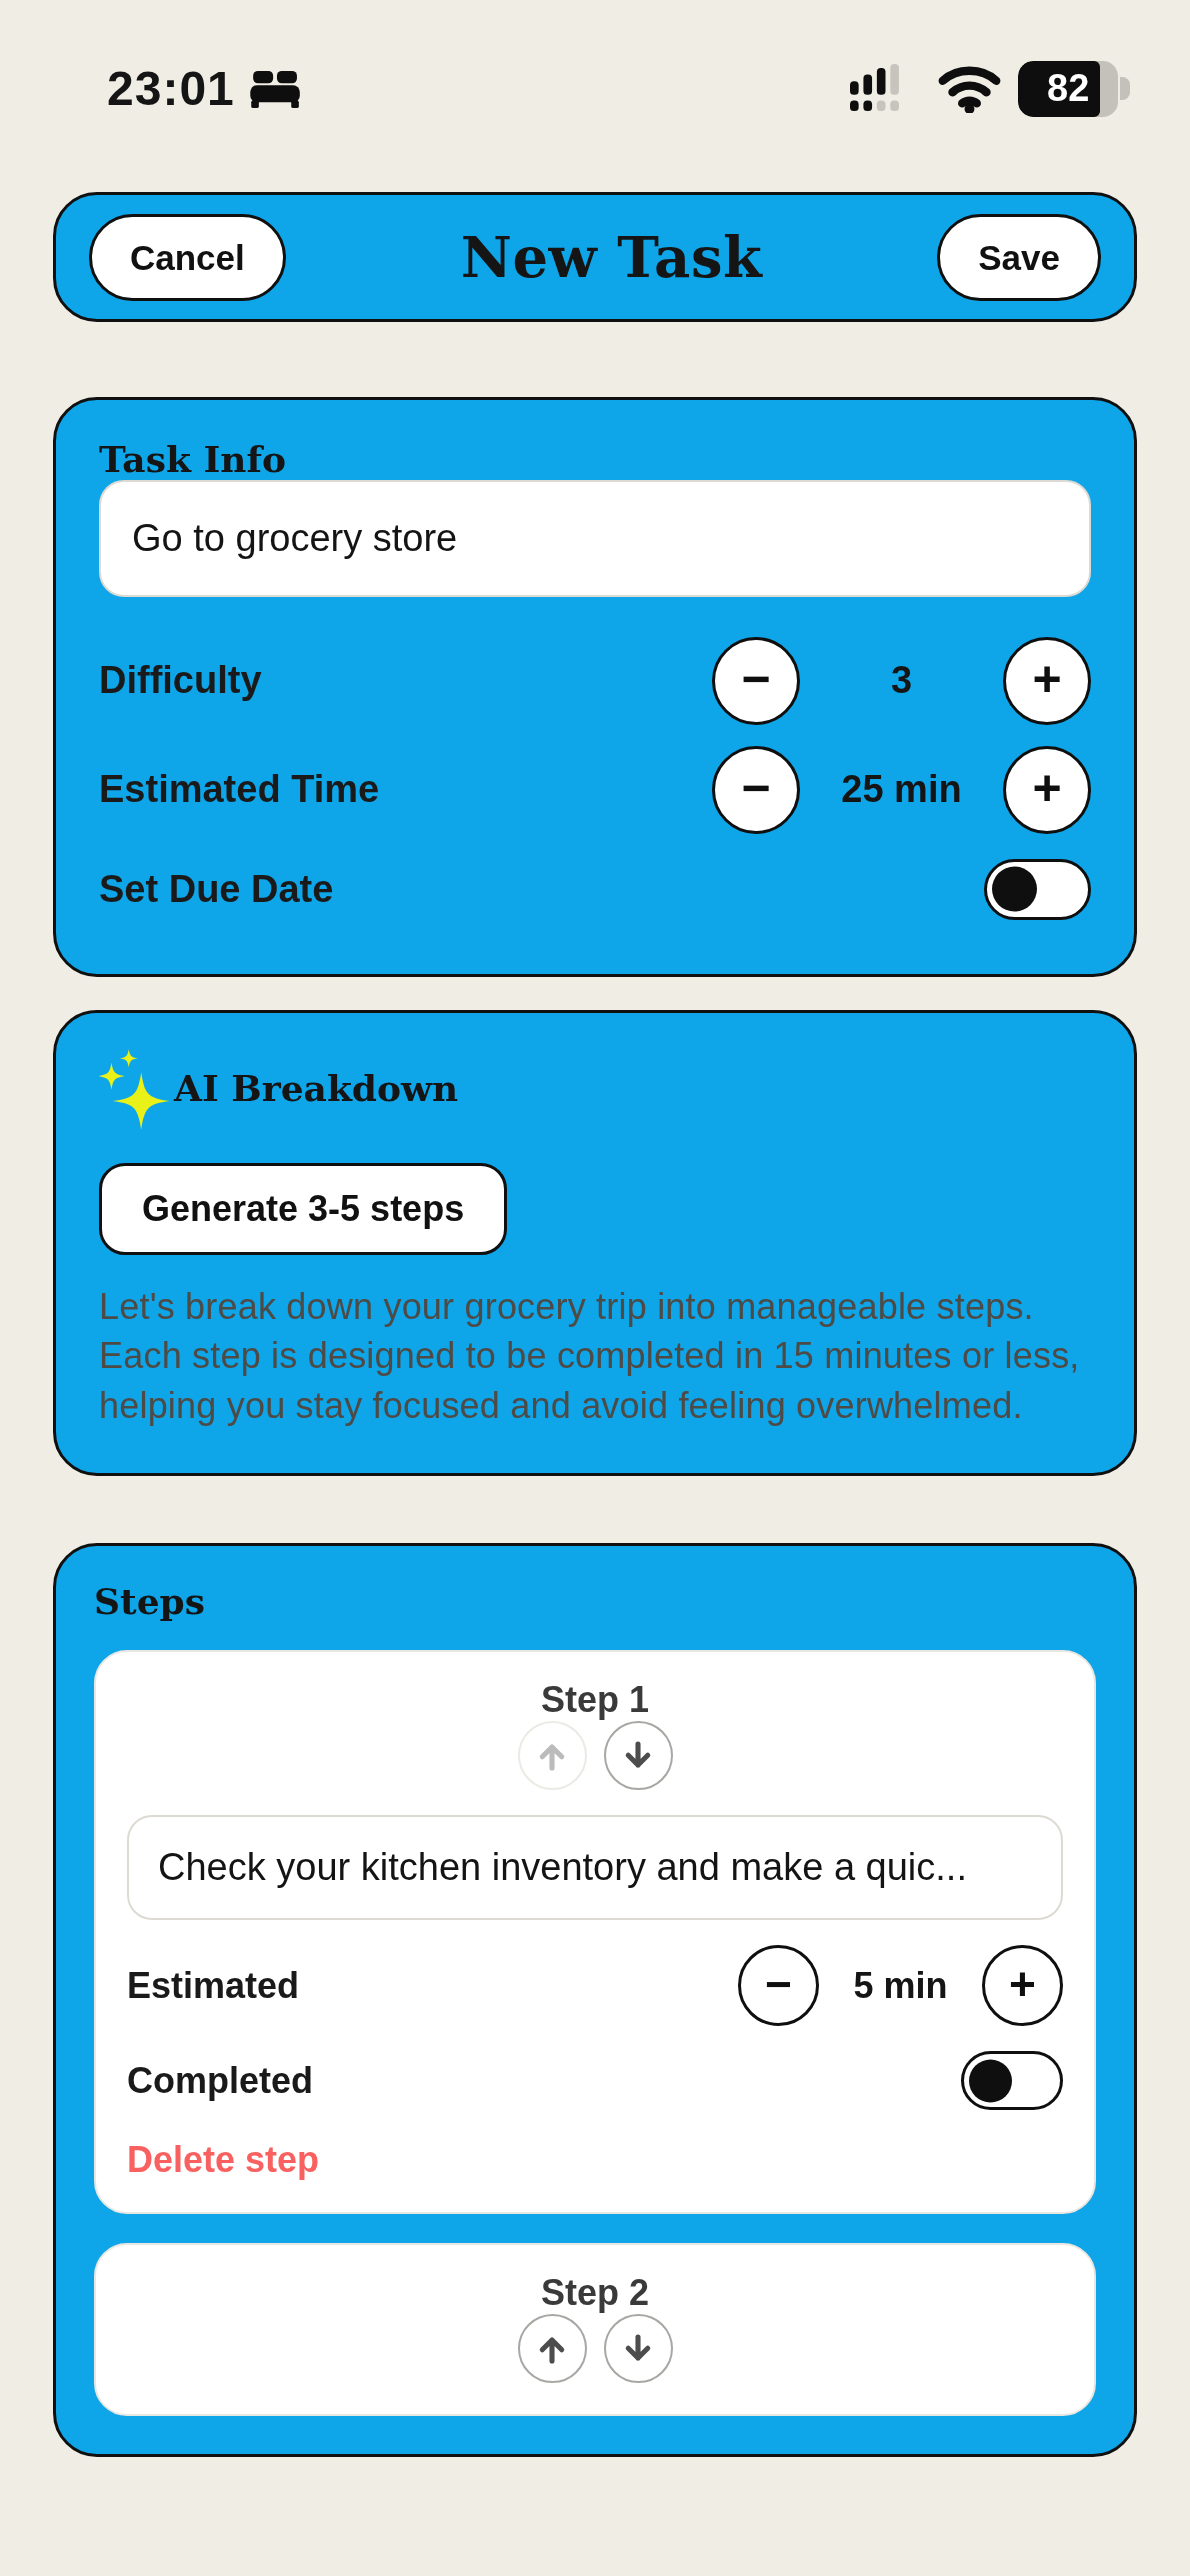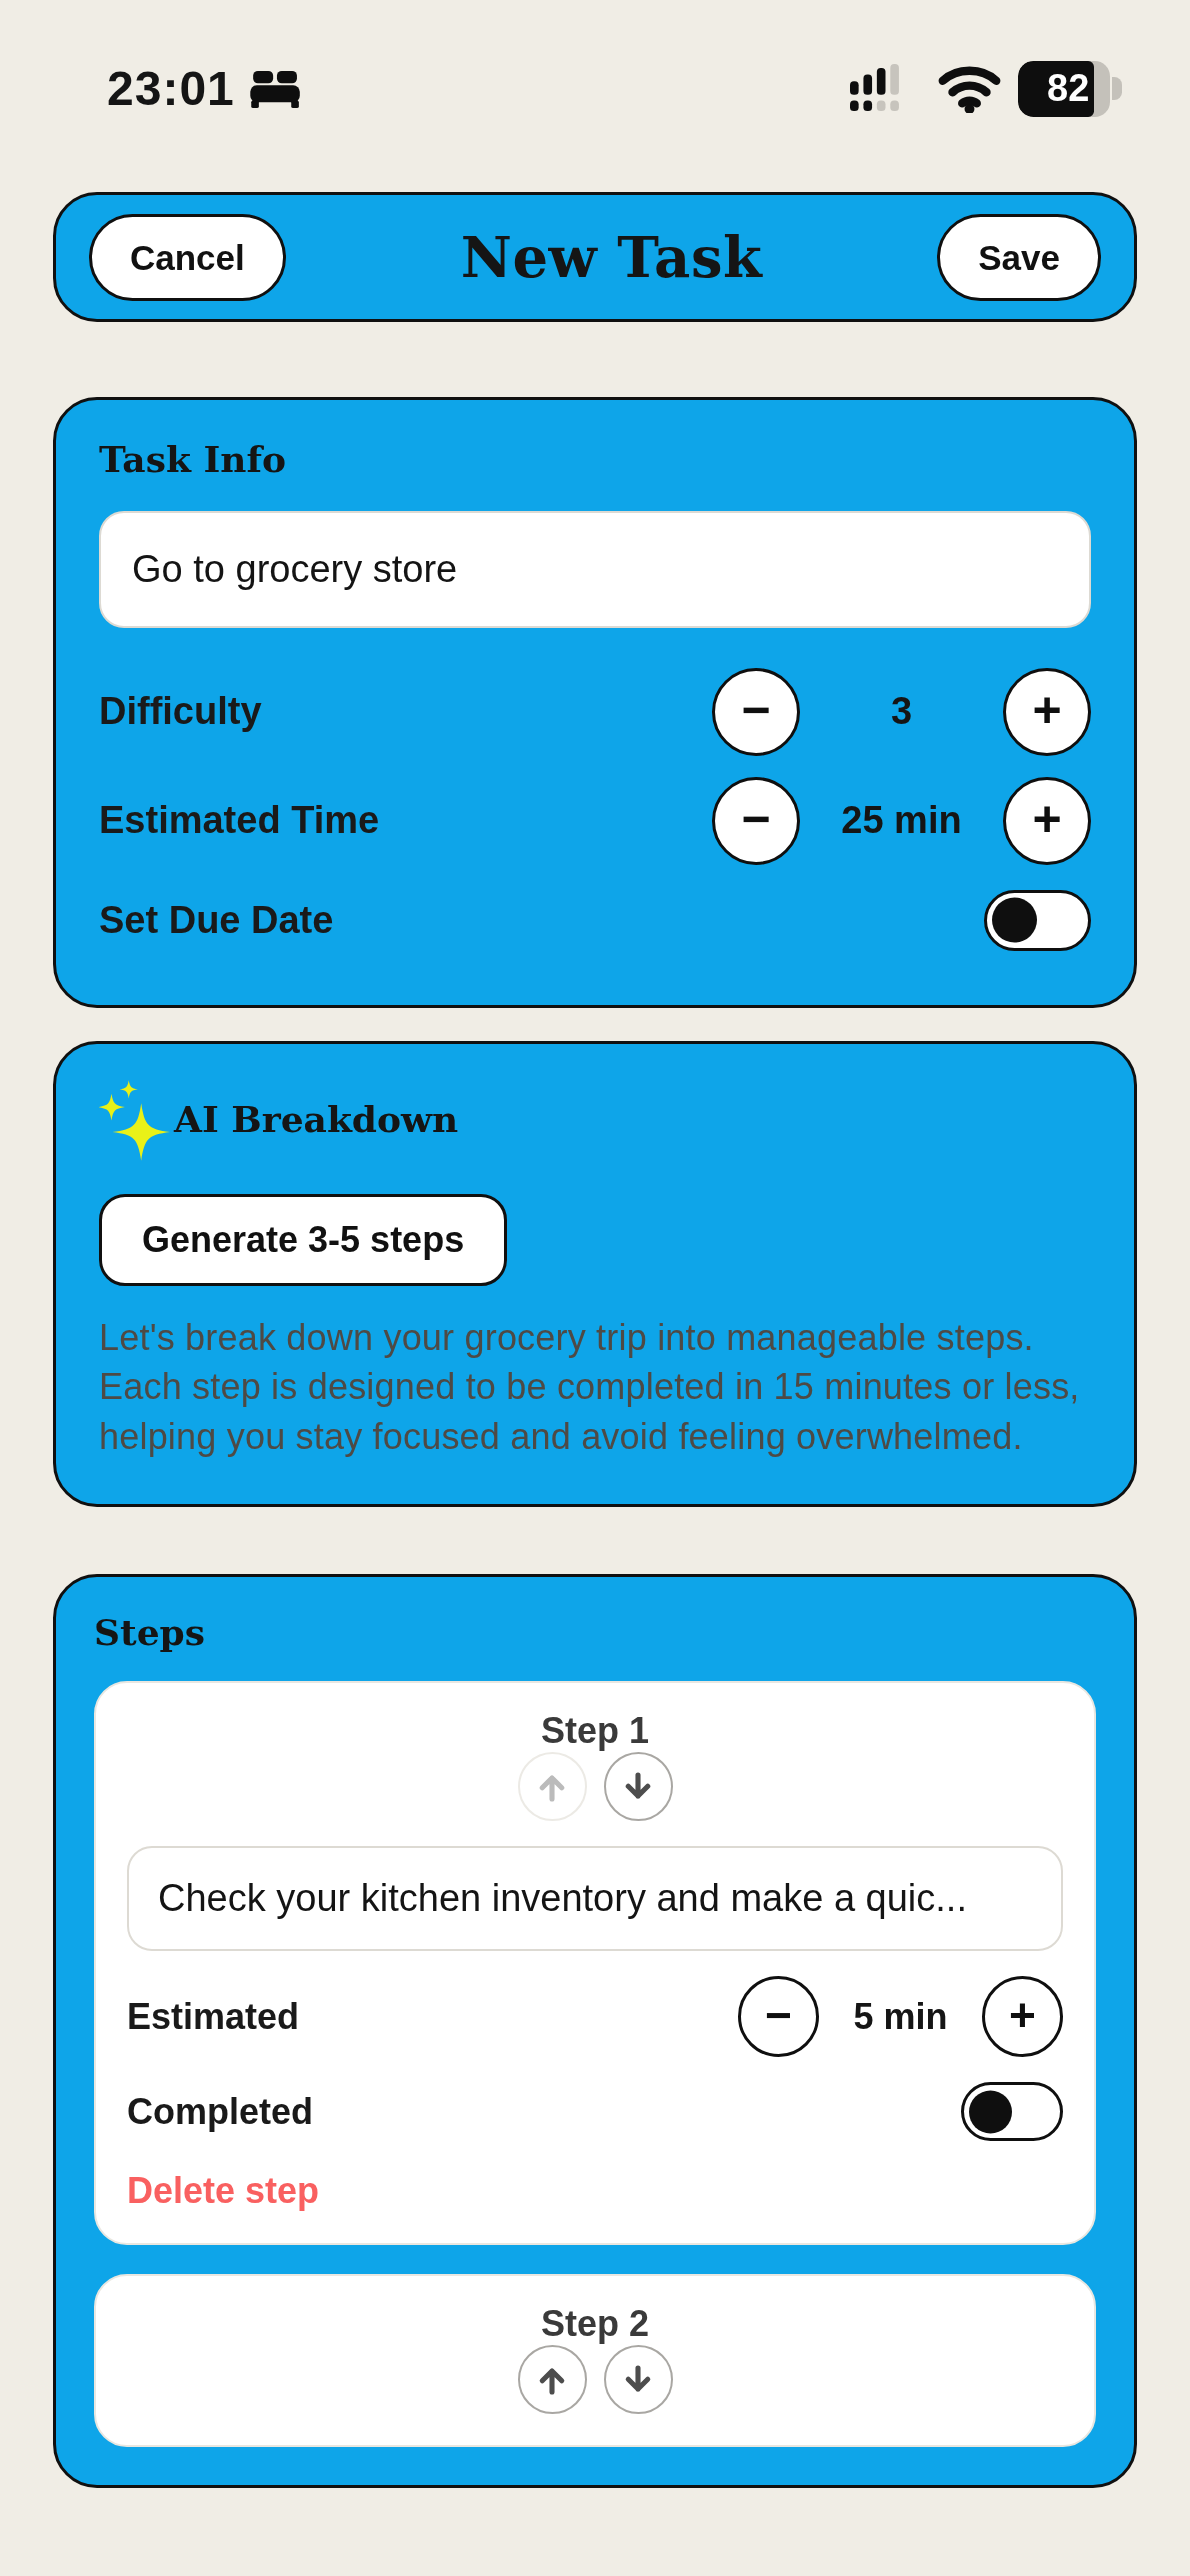--- a/index.html
+++ b/index.html
@@ -16,21 +16,21 @@
   .status-bar {
     height:123px;
     padding:54px 5.8px 0 54px;
     display:flex; justify-content:space-between; align-items:center;
   }
   .status-left { display:flex; align-items:center; gap:15.3px; }
   .status-time { font-size:48px; font-weight:700; letter-spacing:1px; }
   .status-right { display:flex; align-items:center; gap:17px; }
   .battery { position:relative; width:113px; height:56px; display:flex; align-items:center; }
   .battery-body {
-    position:relative; width:92px; height:56px; border-radius:15.3px;
+    position:relative; width:100px; height:56px; border-radius:15.3px;
     background:#C4C1BA; overflow:hidden;
   }
   .battery-fill { position:absolute; left:0; top:0; bottom:0; width:82%; background:#0E0E0E; border-radius:15.3px 5.8px 5.8px 15.3px; }
   .battery-num {
     position:absolute; left:0; top:0; width:100px; height:56px;
     display:flex; align-items:center; justify-content:center;
     color:#FFFFFF; font-size:38px; font-weight:700;
   }
   .battery-nub { width:9.6px; height:23px; background:#C4C1BA; border-radius:0 7.7px 7.7px 0; margin-left:1.9px; }
 
@@ -195,21 +195,21 @@
 
   <div class="card header-card">
     <button class="pill-btn">Cancel</button>
     <div class="header-title">New Task</div>
     <button class="pill-btn">Save</button>
   </div>
 
   <div class="card task-card">
     <div class="section-title">Task Info</div>
 
-    <input class="text-input" style="margin-top: 31px;" type="text" value="Go to grocery store">
+    <input class="text-input" style="" type="text" value="Go to grocery store">
 
 
     <div class="field-row" style="margin-top:40px;">
       <span class="row-label">Difficulty</span>
       <span class="stepper">
         <button class="circle-btn">−</button>
         <span class="stepper-value">3</span>
         <button class="circle-btn">+</button>
       </span>
     </div>

